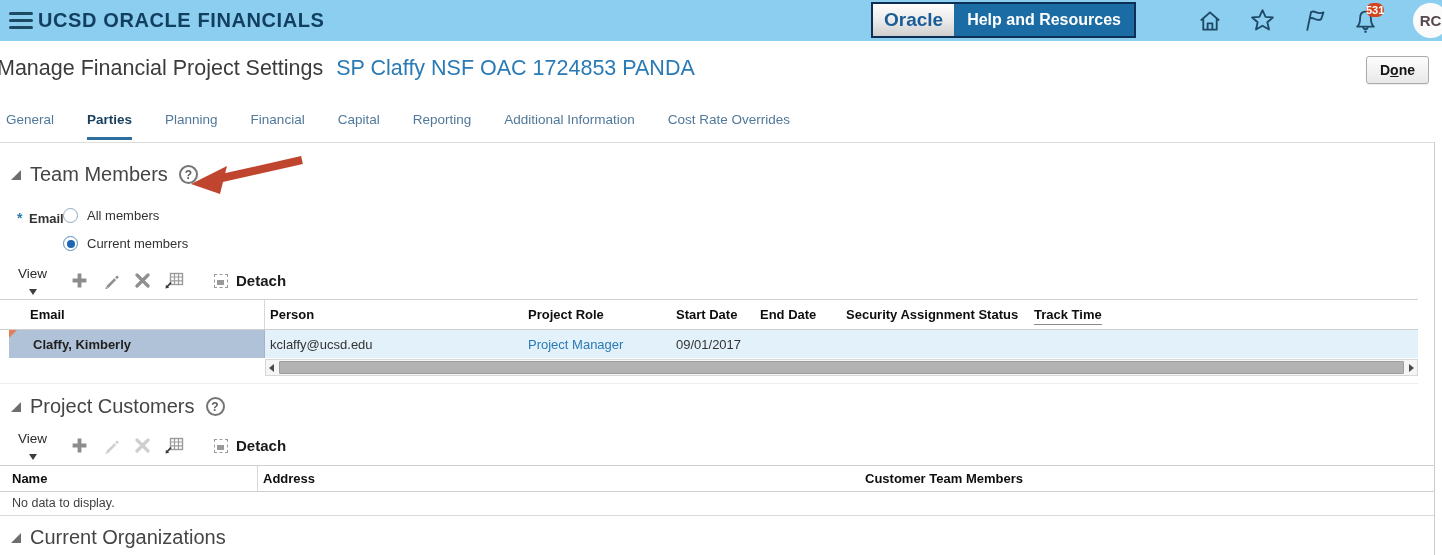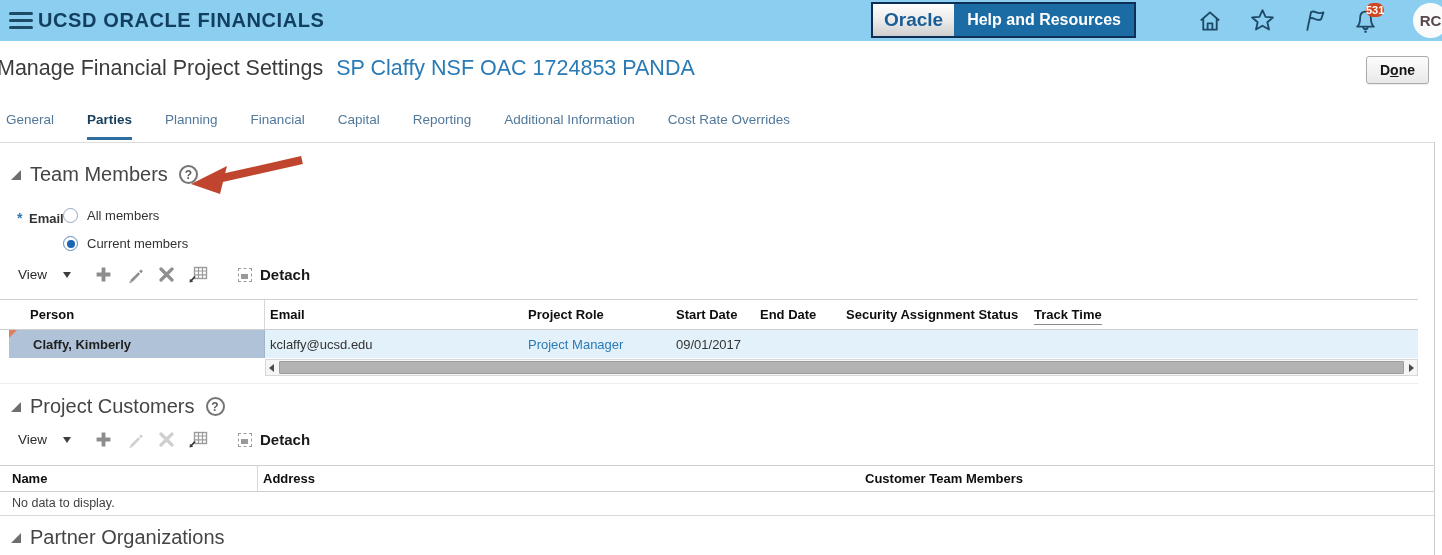--- a/index.html
+++ b/index.html
@@ -57,21 +57,21 @@
   .show-label { position:absolute; left:29px; top:211px; font-weight:700; font-size:13px; color:#333; }
   .radio-row { position:absolute; left:63px; display:flex; align-items:center; gap:9px; cursor:pointer; }
   .radio-outer { width:15px; height:15px; border:1px solid #93A9BC; border-radius:50%;
     background:#fff; display:flex; align-items:center; justify-content:center; }
   .radio-row.selected .radio-outer { border-color:#5A8CB8; }
   .radio-dot { width:8px; height:8px; border-radius:50%; background:#1B67B3; }
   .radio-label { font-size:13px; color:#333; }
 
   
   .toolbar { position:absolute; left:18px; display:flex; align-items:center; }
-  .view-group { display:flex; align-items:center; gap:16px; margin-right:24px; cursor:pointer; }
+  .view-group { display:flex; align-items:center; gap:8px; margin-right:24px; cursor:pointer;flex-direction:column; }
   .view-label { font-size:13.5px; color:#2B2B2B; }
   .caret-down { width:0; height:0; border-top:6px solid #3D3D3D;
     border-left:4.5px solid transparent; border-right:4.5px solid transparent; }
   .tool-icon { margin-right:15px; cursor:pointer; display:flex; align-items:center; }
   .tool-icon.disabled { opacity:.42; cursor:default; }
   .detach-group { display:flex; align-items:center; gap:8px; margin-left:8px; cursor:pointer; }
   .detach-icon { width:14px; height:14px; border:1.5px dashed #9A9A9A; position:relative; }
   .detach-icon div { position:absolute; left:2px; bottom:2px; width:7px; height:5px; background:#9A9A9A; }
   .detach-label { font-size:15px; font-weight:700; color:#1A1A1A; }
 
@@ -238,22 +238,22 @@
   <span class="detach-group">
     <span class="detach-icon">
         <div></div>
       </span>
     <span class="detach-label">Detach</span>
   </span>
 </div>
 
 <div class="table1">
   <div class="t1-header">
+    <span class="hcell">Email</span>
     <span class="hcell">Person</span>
-    <span class="hcell">Email</span>
     <span class="hcell">Project Role</span>
     <span class="hcell">Start Date</span>
     <span class="hcell">End Date</span>
     <span class="hcell">Security Assignment Status</span>
     <span class="hcell"><span class="underlined">Track Time</span></span>
   </div>
   <div class="t1-row">
     <span class="stub"></span>
     <span class="person-cell">Claffy, Kimberly</span>
     <span class="cell">kclaffy@ucsd.edu</span>
@@ -319,14 +319,14 @@
   <div class="t2-header">
     <span class="hcell">Name</span>
     <span class="hcell">Address</span>
     <span class="hcell">Customer Team Members</span>
   </div>
   <div class="empty-row">No data to display.</div>
 </div>
 
 <div class="section-heading" style="left:11px; top:526px;">
   <span class="disc-triangle"></span>
-  <span>Partner Organizations</span>
+  <span>Current Organizations</span>
 </div>
 
 </body></html>

